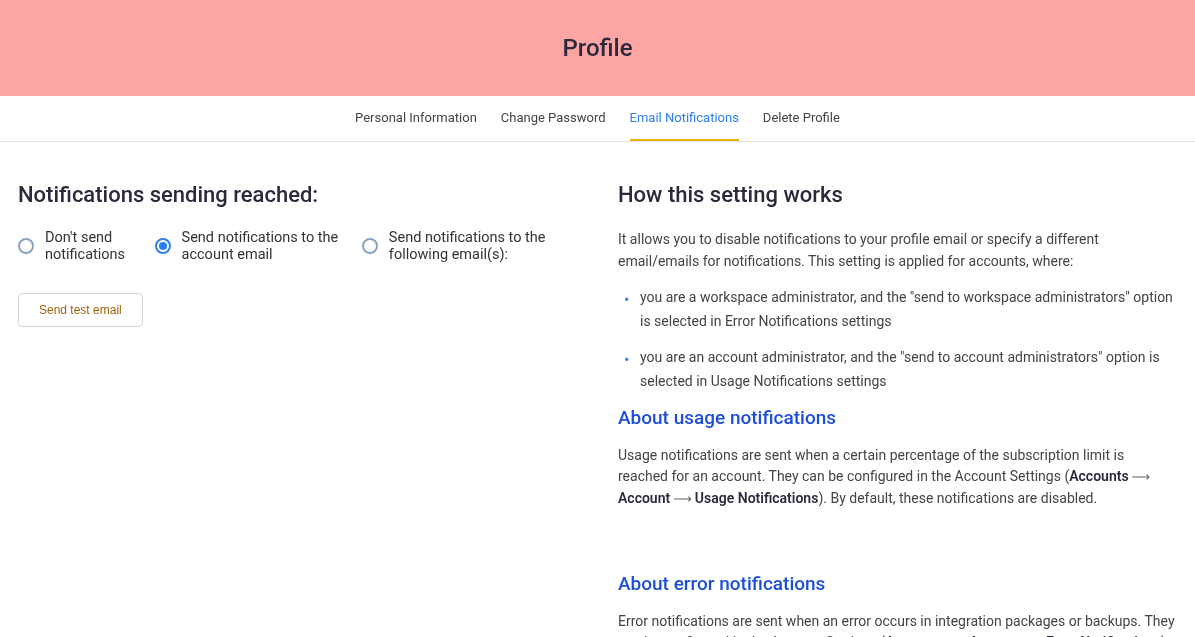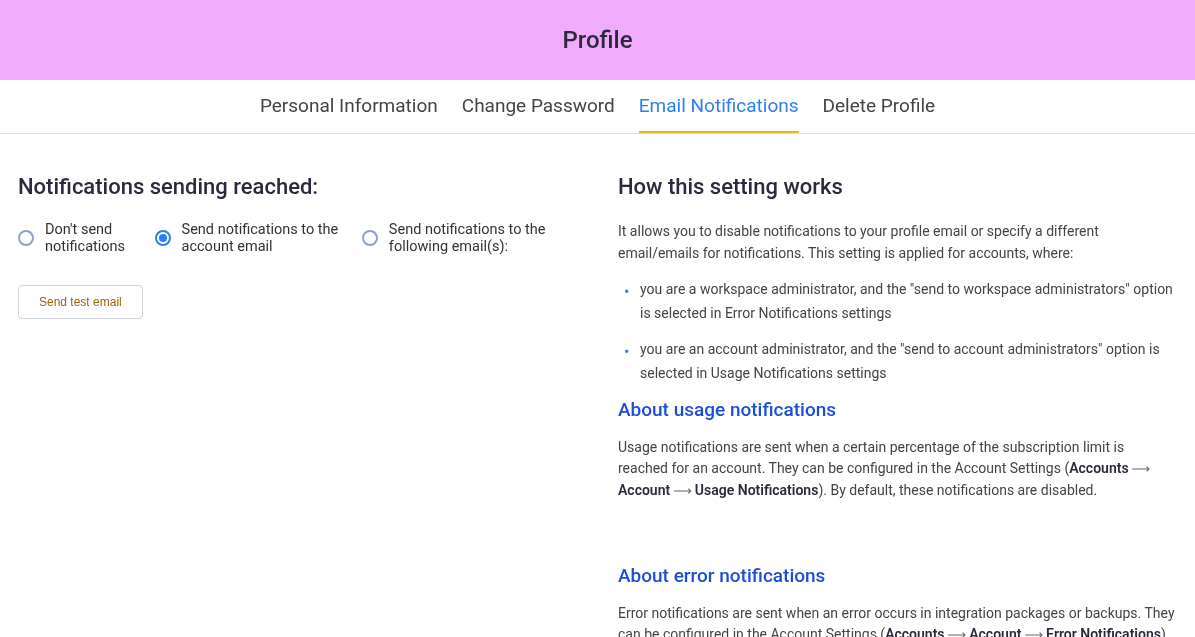--- a/index.html
+++ b/index.html
@@ -6,38 +6,38 @@
       margin: 0;
       padding: 0;
       box-sizing: border-box;
     }
     body {
       font-family: -apple-system, BlinkMacSystemFont, "Segoe UI", Roboto, "Helvetica Neue", Arial, sans-serif;
       color: #333;
       background: #ffffff;
     }
     .header {
-      background: #f0abfc;
-      padding: 26px 0;
+      background: #fca5a5;
+      padding: 34px 0;
       text-align: center;
     }
     .header h1 {
       font-size: 24px;
       font-weight: 500;
       color: #2a2a3c;
     }
     .tabs {
       border-bottom: 1px solid #e0e0e0;
       display: flex;
       justify-content: center;
       gap: 24px;
     }
     .tab {
       padding: 14px 0;
-      font-size: 19px;
+      font-size: 13px;
       color: #444;
       cursor: pointer;
       border-bottom: 2px solid transparent;
     }
     .tab.active {
       color: #2e7ef5;
       border-bottom: 2px solid #eab308;
     }
     .content {
       display: flex;

